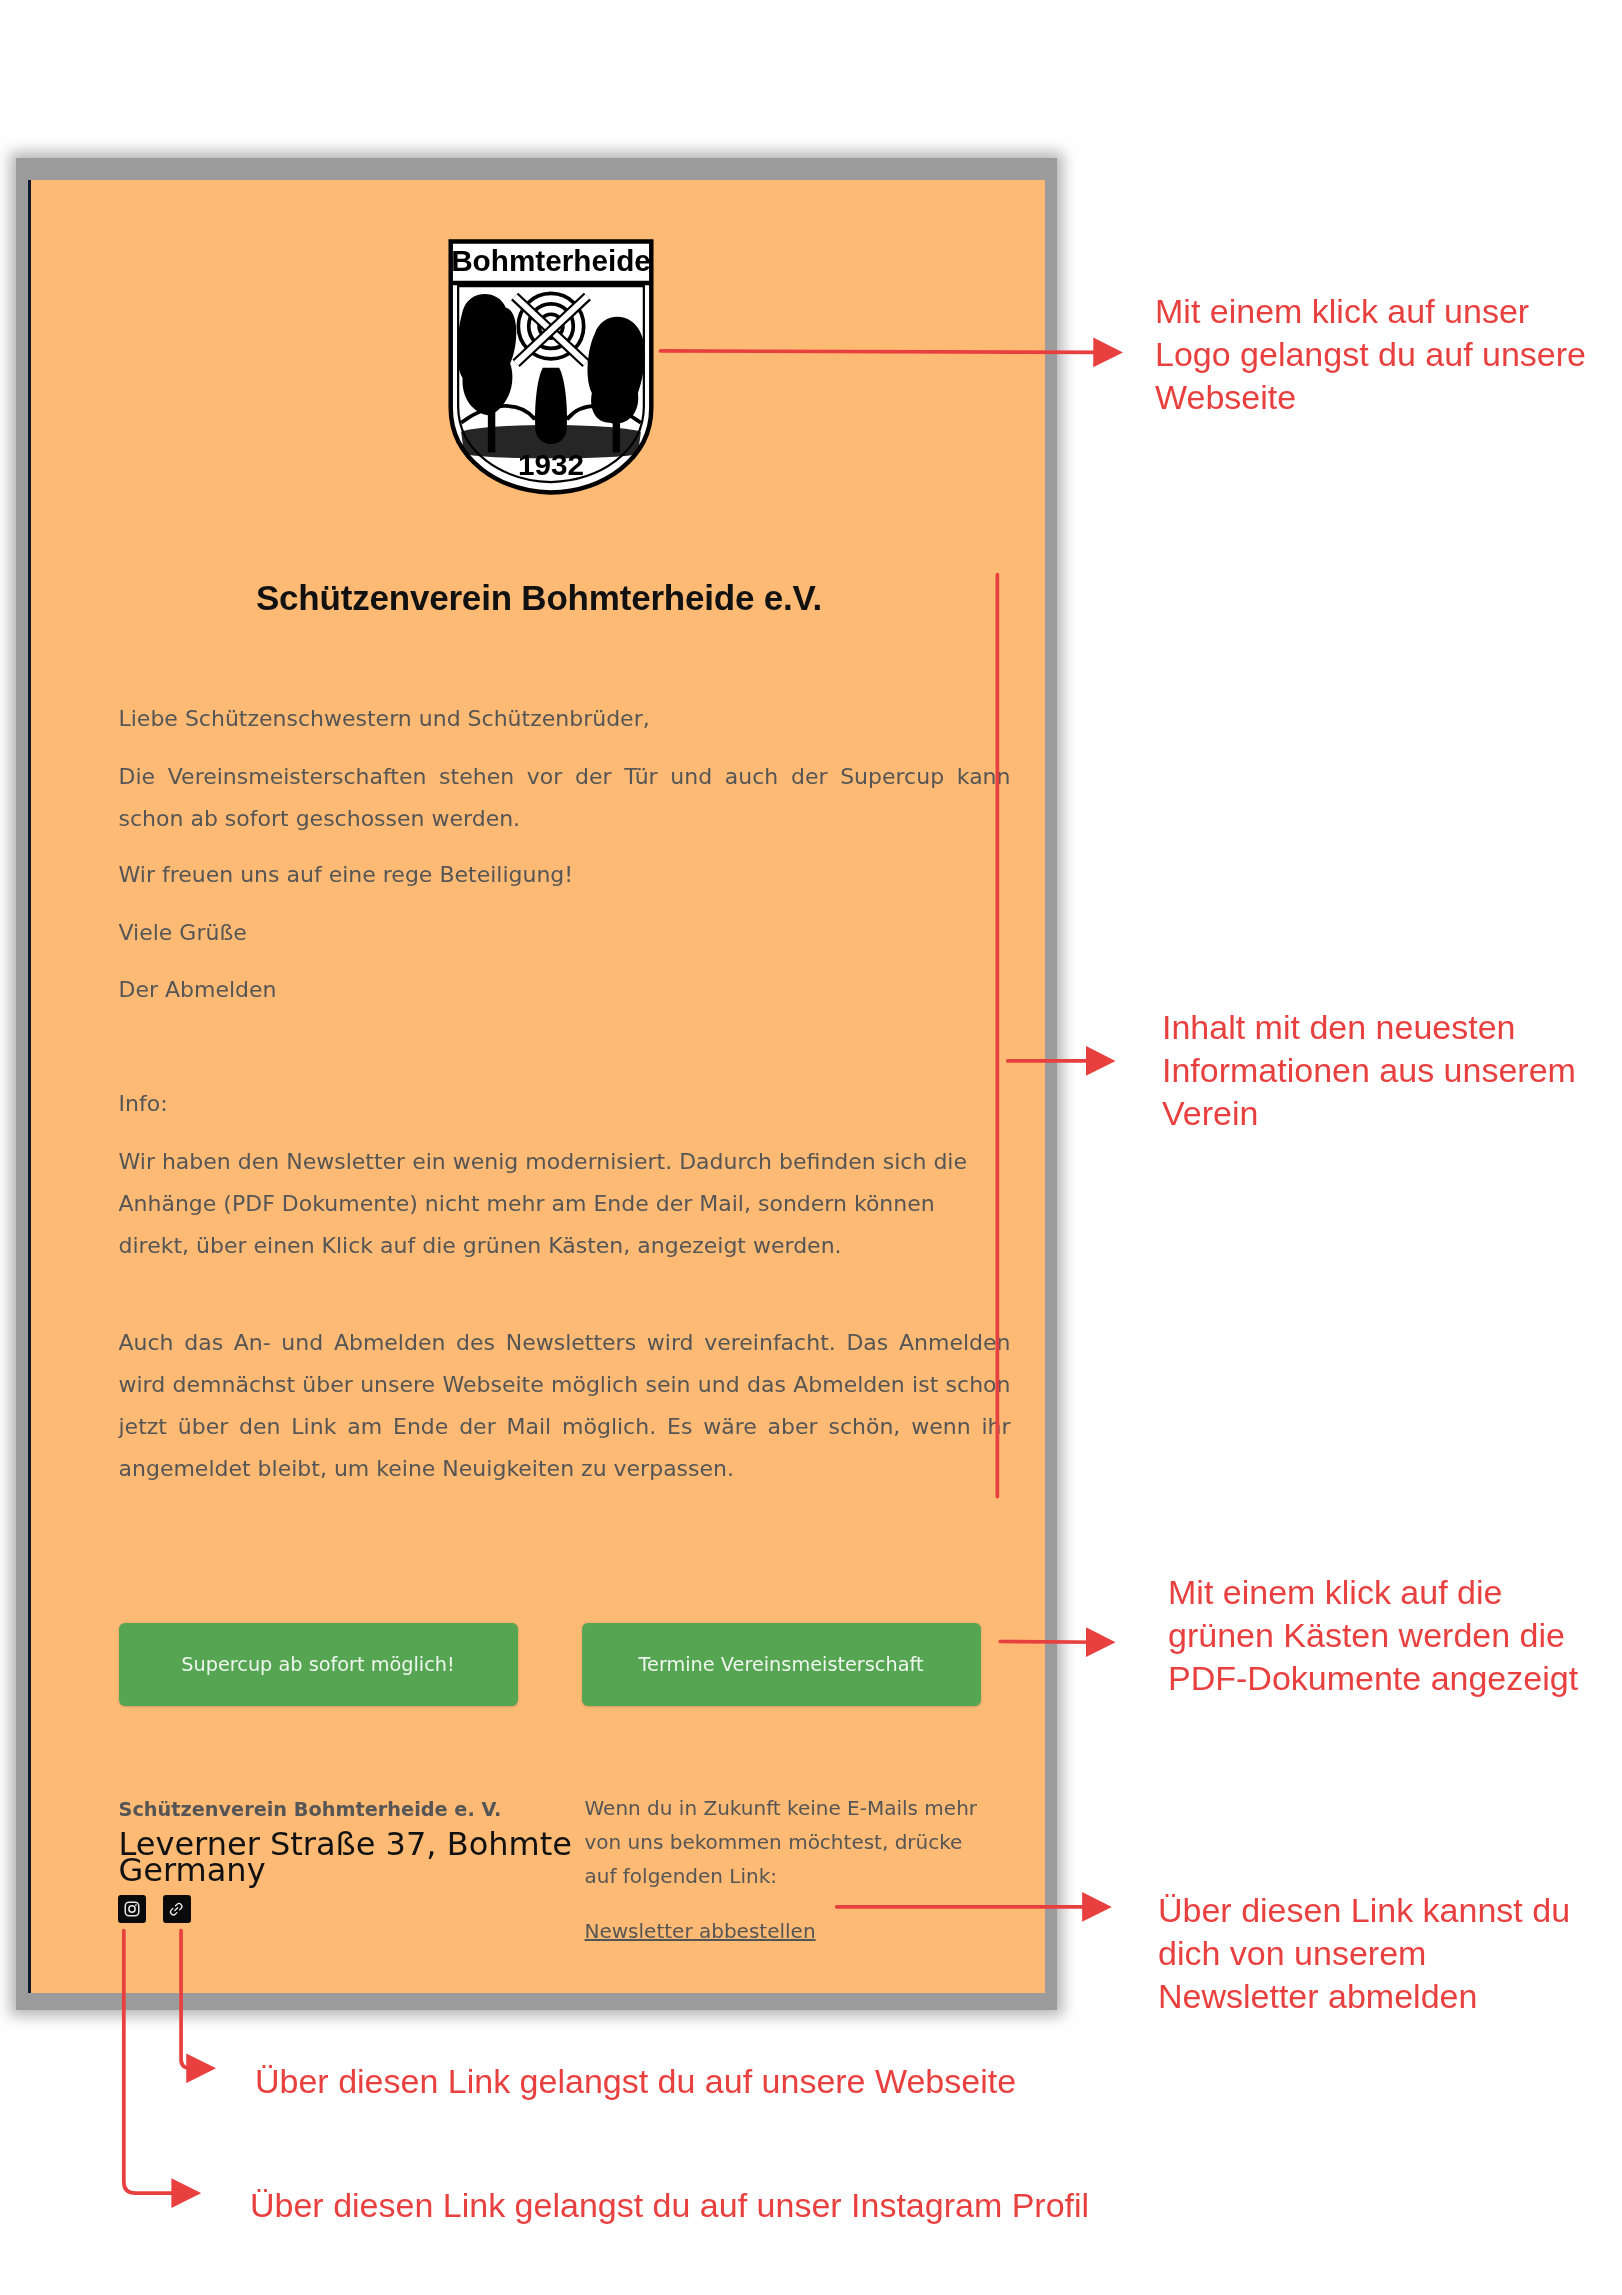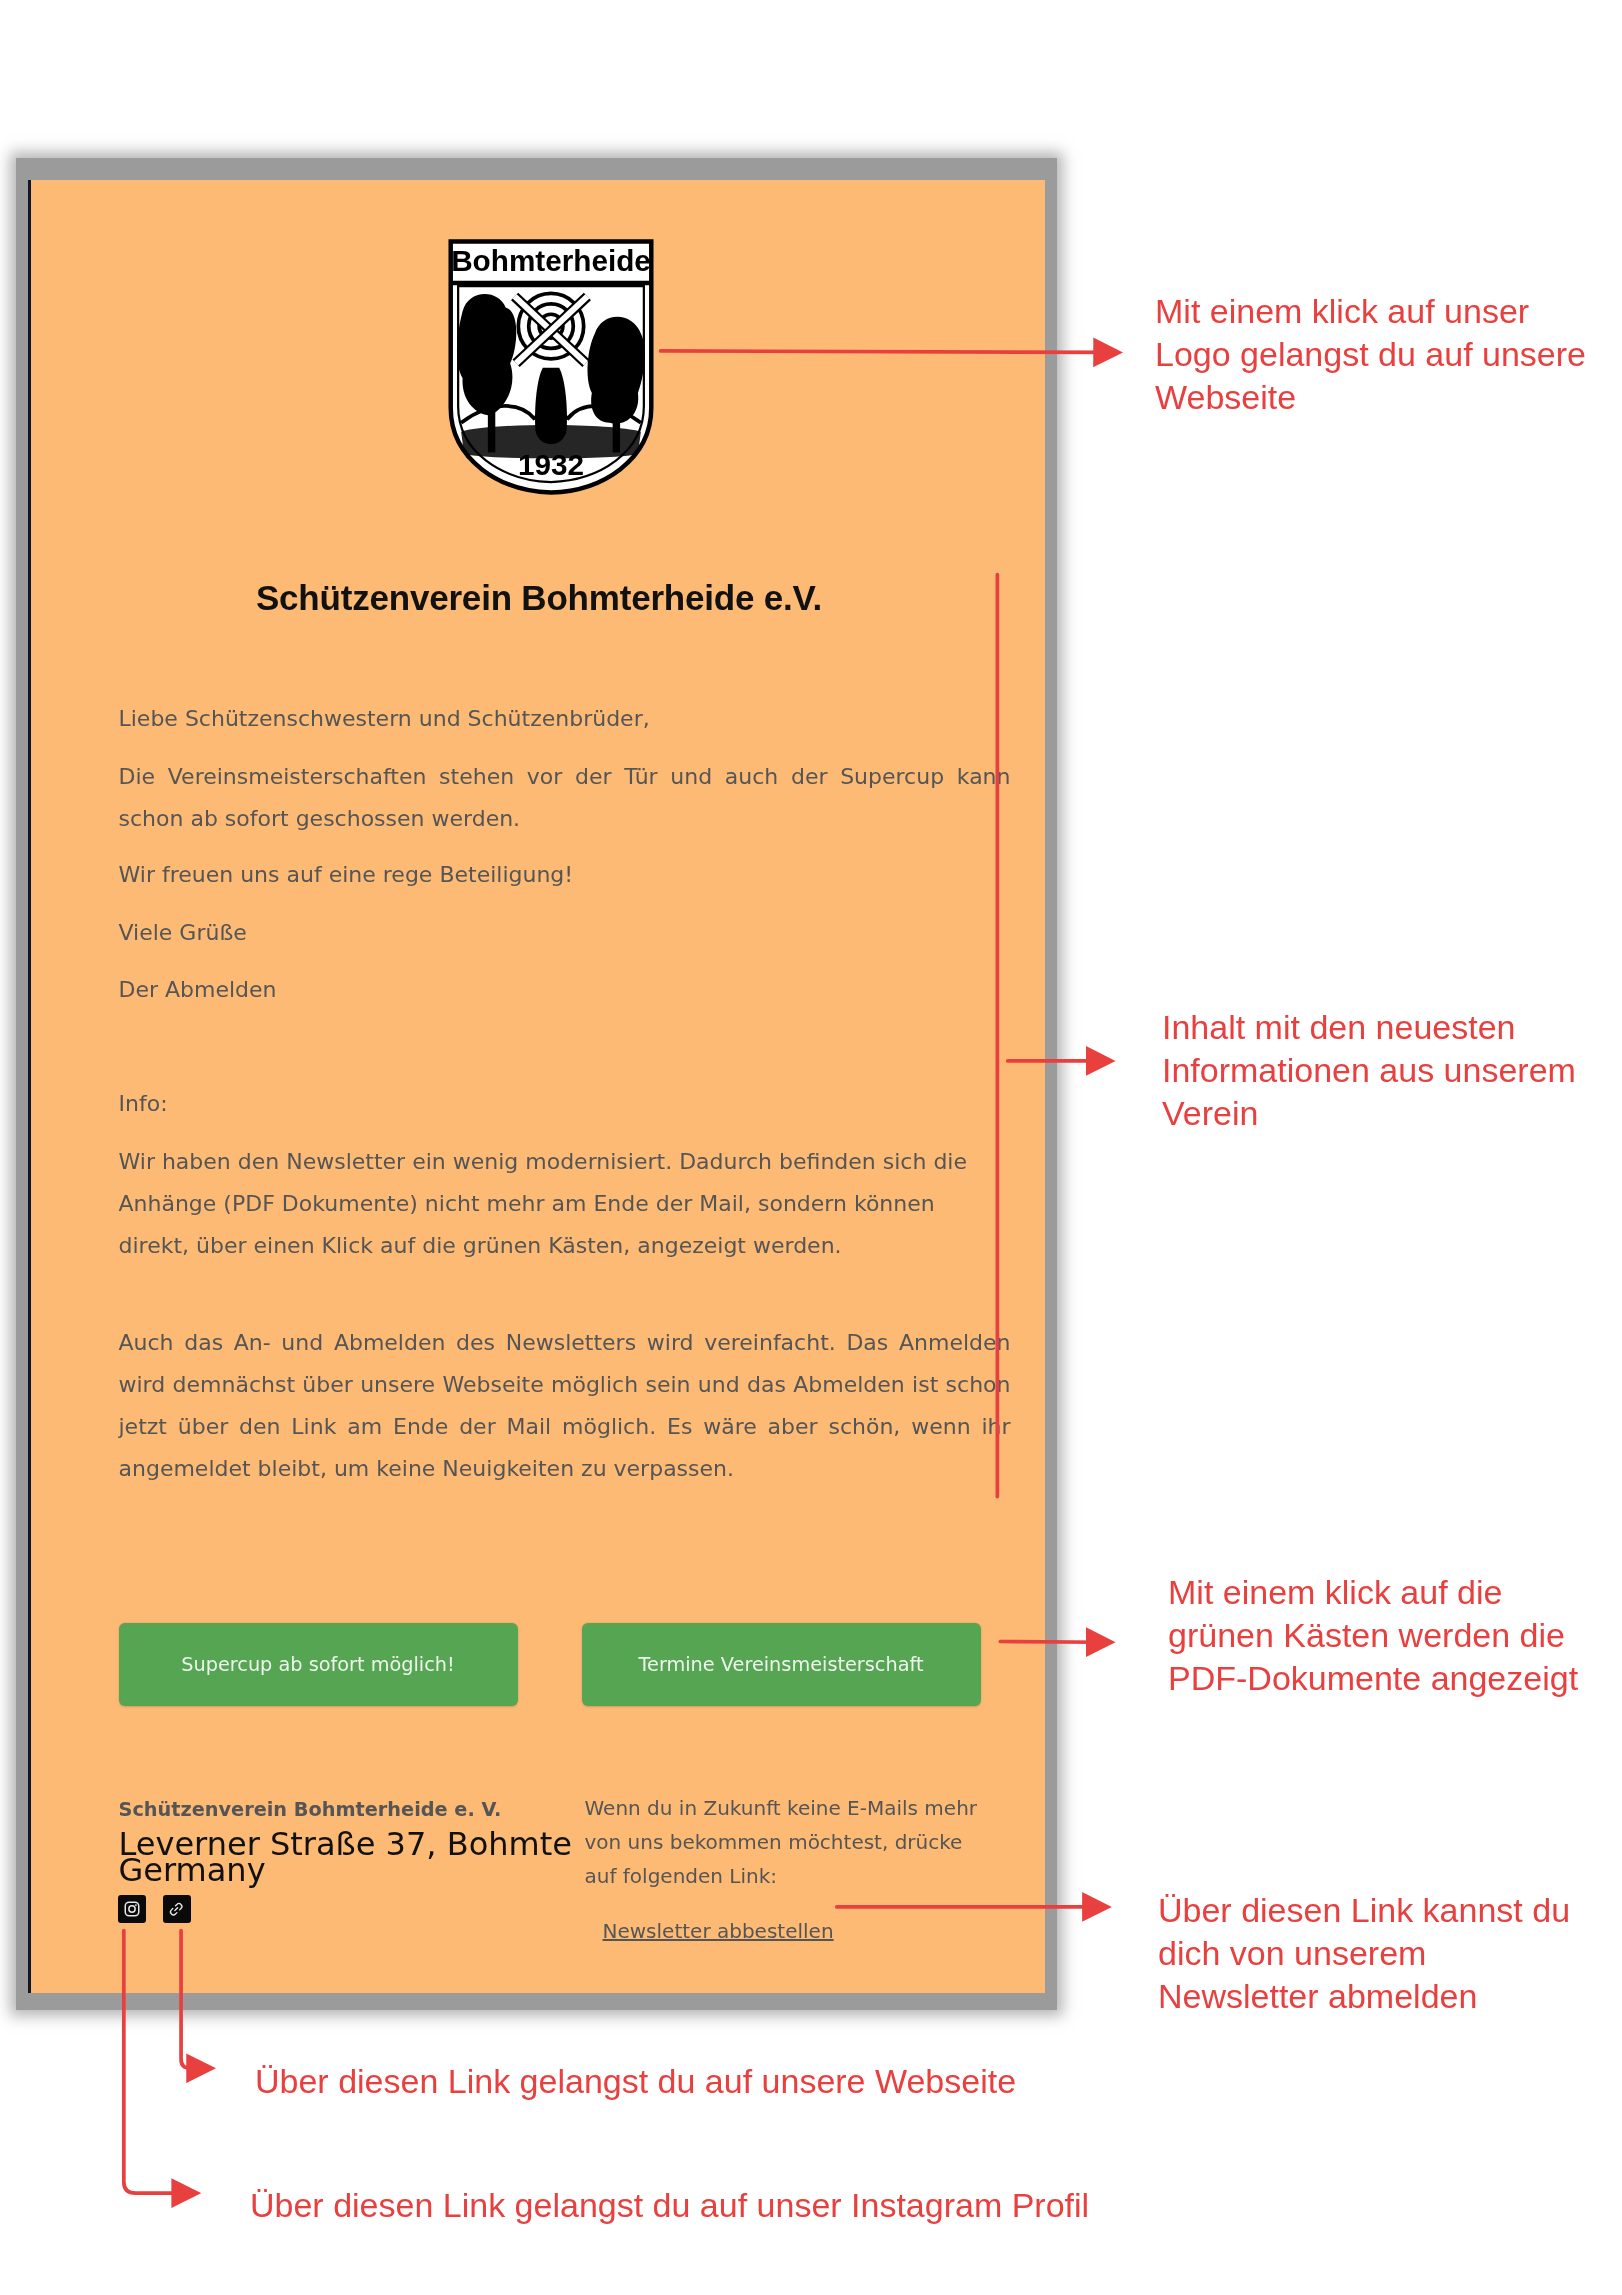--- a/index.html
+++ b/index.html
@@ -50,21 +50,21 @@
   }
   .social {
     position: absolute; top: 1715px; width: 28px; height: 27.5px; background: #0a0a0a;
     border-radius: 3px; display: flex; align-items: center; justify-content: center; cursor: pointer;
   }
   .footer-note {
     position: absolute; left: 554px; top: 1611px; width: 416px;
     font-family: "DejaVu Sans", sans-serif; font-size: 20px; color: #555555; line-height: 34px;
   }
   .unsub {
-    position: absolute; left: 572px; top: 1703px; font-family: "DejaVu Sans", sans-serif;
+    position: absolute; left: 554px; top: 1703px; font-family: "DejaVu Sans", sans-serif;
     font-size: 20px; color: #555555; text-decoration: underline; cursor: pointer;
   }
 
   
   .anno {
     position: absolute; color: #e8403f; font-family: "Liberation Sans", sans-serif;
     font-size: 34px; line-height: 43px;
   }
   svg.overlay { position: absolute; left: 0; top: 0; width: 1623px; height: 2295px; pointer-events: none; }
 </style>

